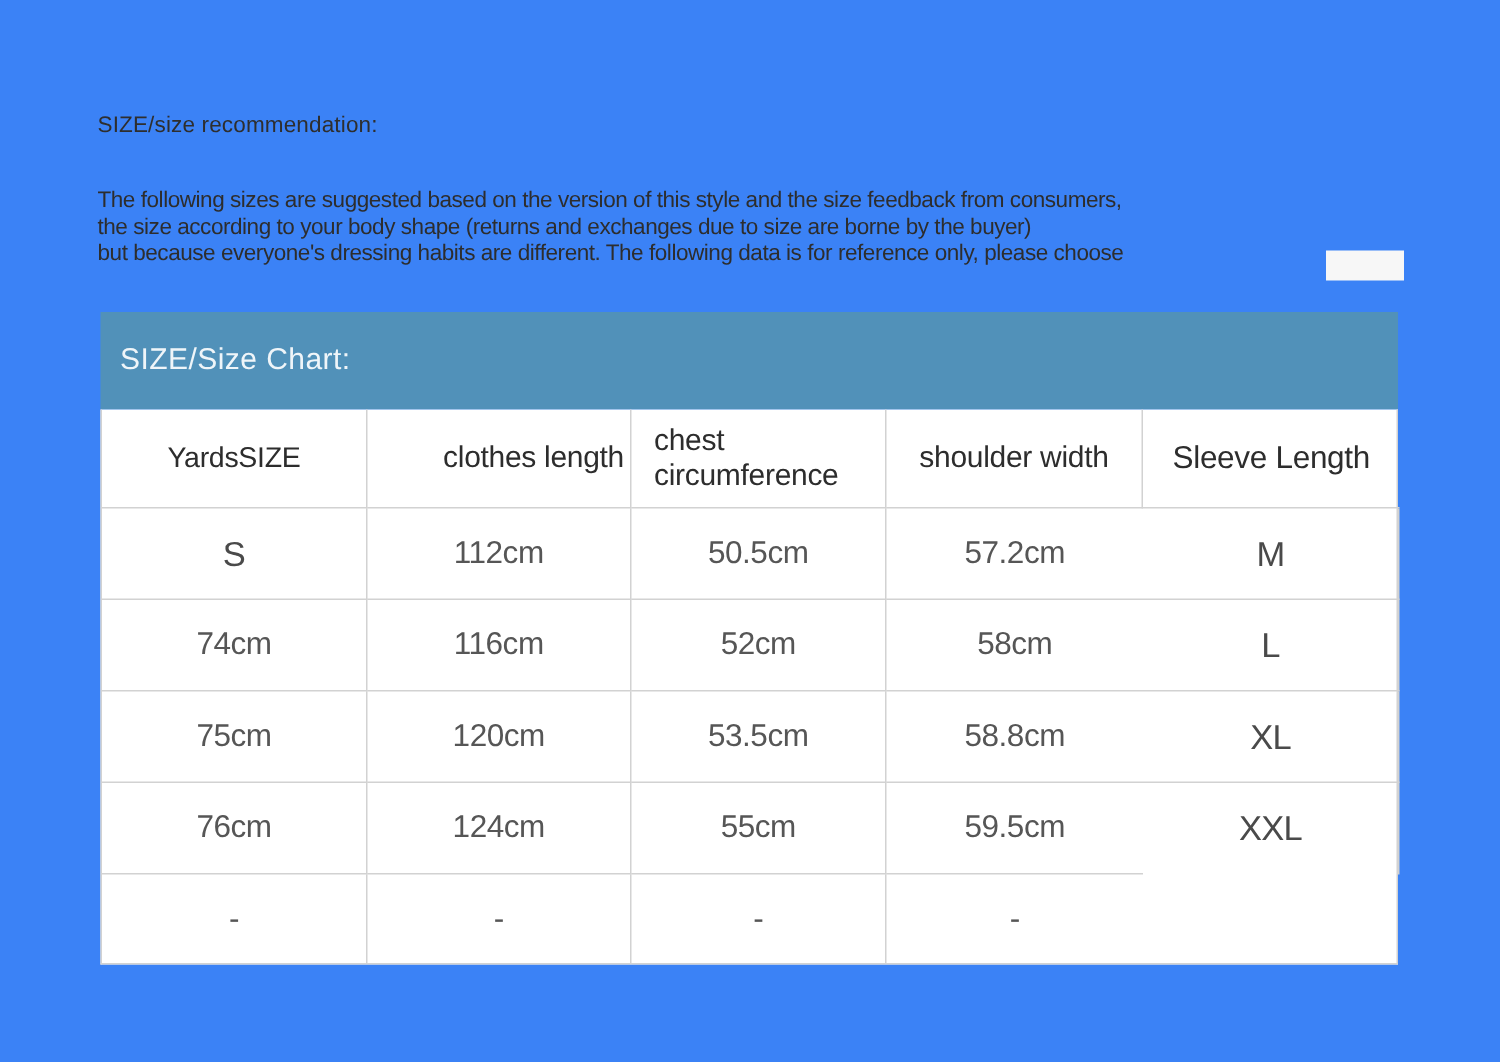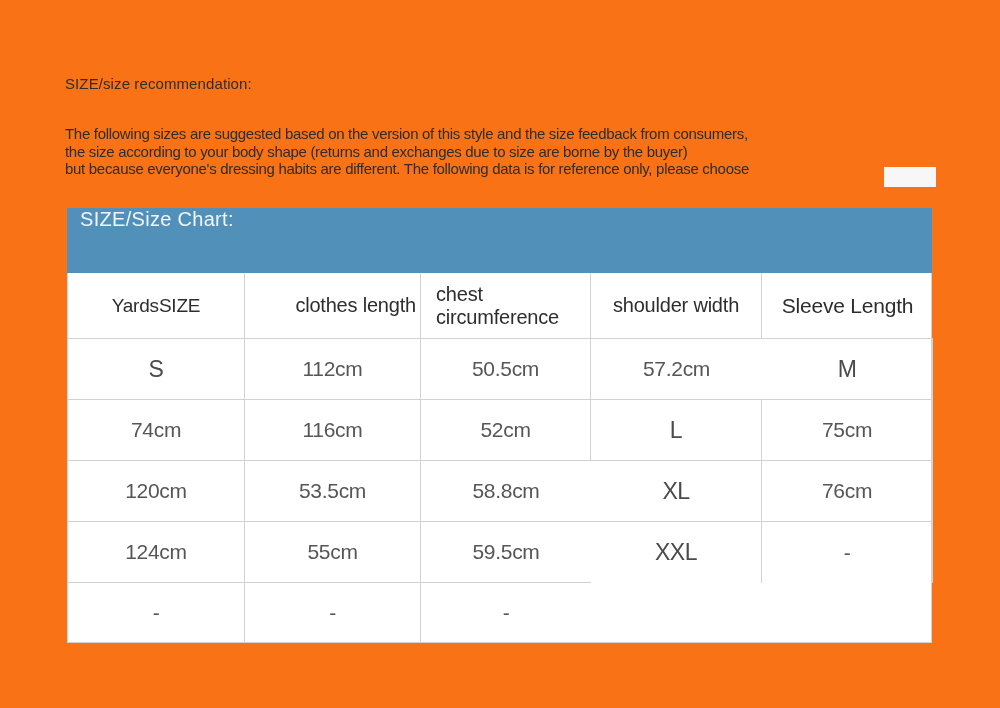--- a/index.html
+++ b/index.html
@@ -1,21 +1,21 @@
 <!DOCTYPE html>
 <html><head>
 <meta charset="utf-8">
 <style>
   * { margin: 0; padding: 0; box-sizing: border-box; }
   html, body { background: #ffffff; }
   .canvas {
     position: relative;
     width: 1000px;
     height: 708px;
-    background: #f97316;
+    background: #3b82f6;
     font-family: "Liberation Sans", sans-serif;
     overflow: hidden;
     padding-left: 16px;
   }
   .doc-title {
     position: absolute;
     left: 65px;
     top: 75px;
     font-size: 15px;
     color: #2e2e2e;
@@ -46,20 +46,21 @@
     top: 208px;
     width: 865px;
   }
   .chart-banner {
     height: 65px;
     background: #5191b9;
     color: #eff5f9;
     font-size: 20px;
     letter-spacing: 0.3px;
     display: flex;
+    align-items: center;
     padding-left: 13px;
   }
   .grid {
     display: grid;
     grid-template-columns: 177px 176px 170px 171px 171px;
     grid-template-rows: 66px 61px 61px 61px 61px 59px;
     border: 1px solid #d2d2d2;
     border-top: none;
     background: #ffffff;
   }
@@ -127,20 +128,21 @@
 
       <div class="cell size-label">S</div>
       <div class="cell">112cm</div>
       <div class="cell">50.5cm</div>
       <div class="cell last-col">57.2cm</div>
 
       <div class="cell size-label">M</div>
       <div class="cell">74cm</div>
       <div class="cell">116cm</div>
       <div class="cell">52cm</div>
+      <div class="cell last-col">58cm</div>
 
       <div class="cell size-label">L</div>
       <div class="cell">75cm</div>
       <div class="cell">120cm</div>
       <div class="cell">53.5cm</div>
       <div class="cell last-col">58.8cm</div>
 
       <div class="cell size-label">XL</div>
       <div class="cell">76cm</div>
       <div class="cell">124cm</div>

